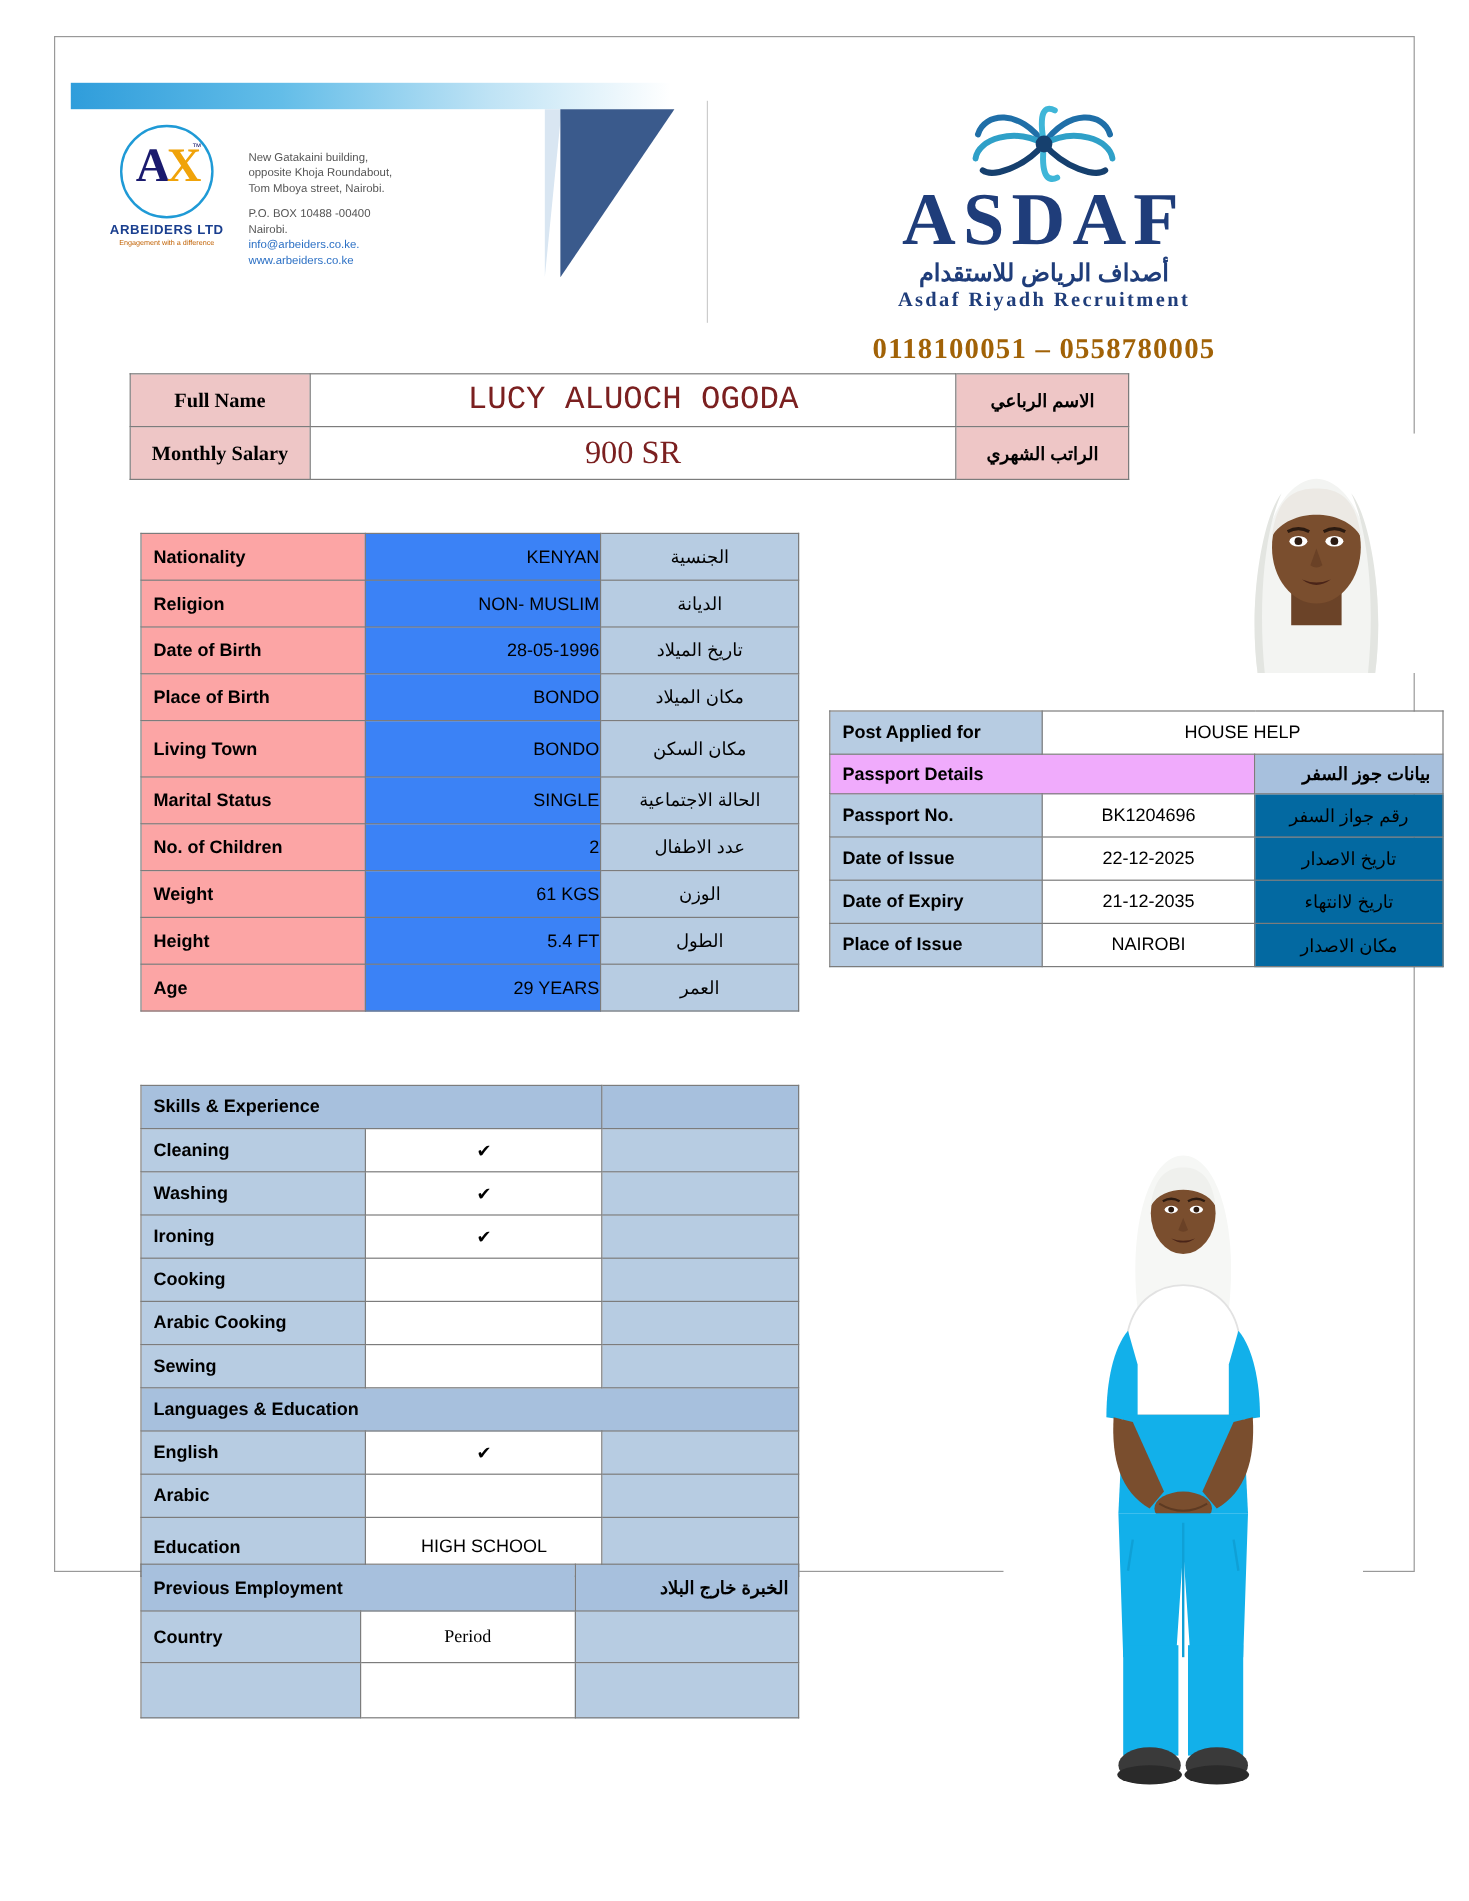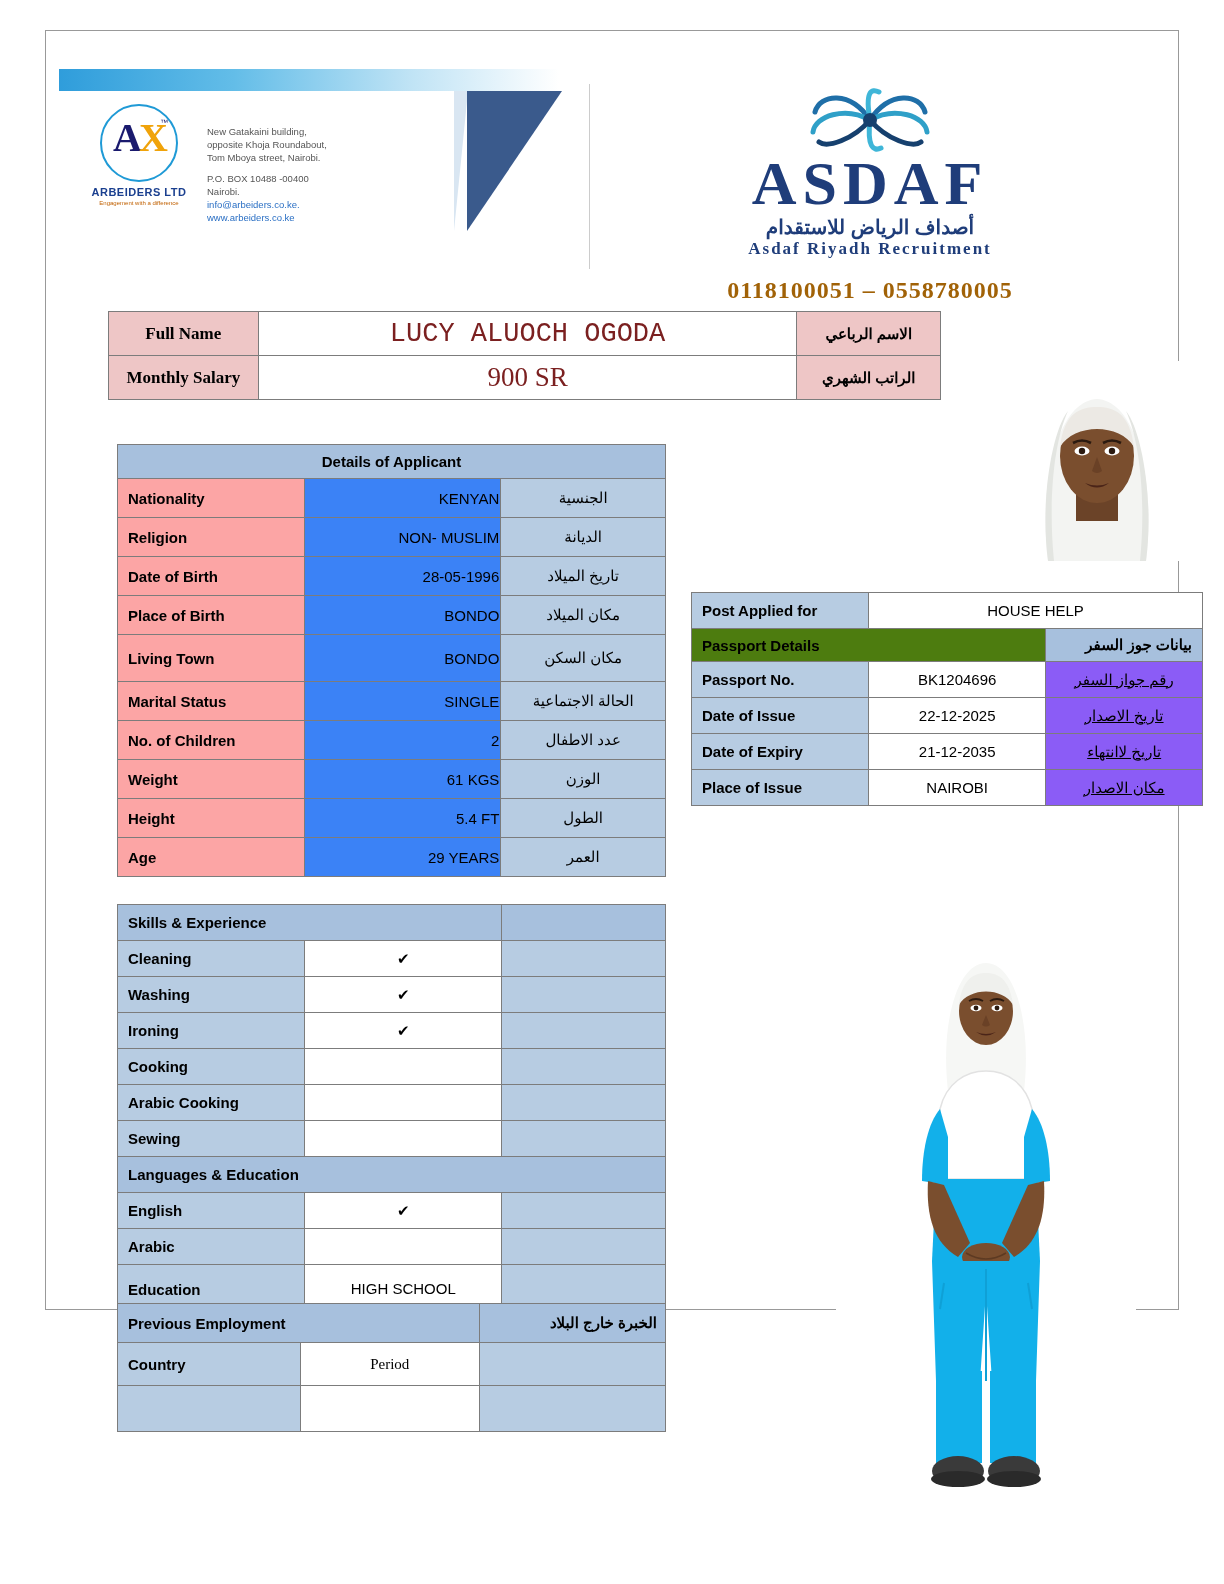--- a/index.html
+++ b/index.html
@@ -264,29 +264,28 @@
     padding-left: 10px;
     width: 171px;
     height: 33px;
   }
   .p-val {
     background: #fff;
     text-align: center;
     width: 180px;
   }
   .p-ar {
-    background: #8b5cf6;
+    background: #0369a1;
     text-align: center;
     direction: rtl;
     font-size: 14px;
     width: 160px;
-    text-decoration: underline;
   }
   .p-head {
-    background: #4d7c0f;
+    background: #f0abfc;
     font-weight: bold;
     height: 30px;
     padding-left: 10px;
   }
   .p-head-ar {
     background: #a7c0dd;
     font-weight: bold;
     text-align: right;
     direction: rtl;
     font-size: 14px;
@@ -465,23 +464,20 @@
     <tr>
       <td class="lbl-pink">Monthly Salary</td>
       <td class="val-salary">900 SR</td>
       <td class="lbl-pink-ar">الراتب  الشهري</td>
     </tr>
   </tbody>
     </table>
 
   <table class="t details-table">
     <tbody>
-        <tr>
-      <td class="sec-head" colspan="3">Details of Applicant</td>
-    </tr>
     <tr>
       <td class="d-lbl">Nationality</td>
       <td class="d-val">KENYAN</td>
       <td class="d-ar">الجنسية</td>
     </tr>
     <tr>
       <td class="d-lbl">Religion</td>
       <td class="d-val">NON- MUSLIM</td>
       <td class="d-ar">الديانة</td>
     </tr>

